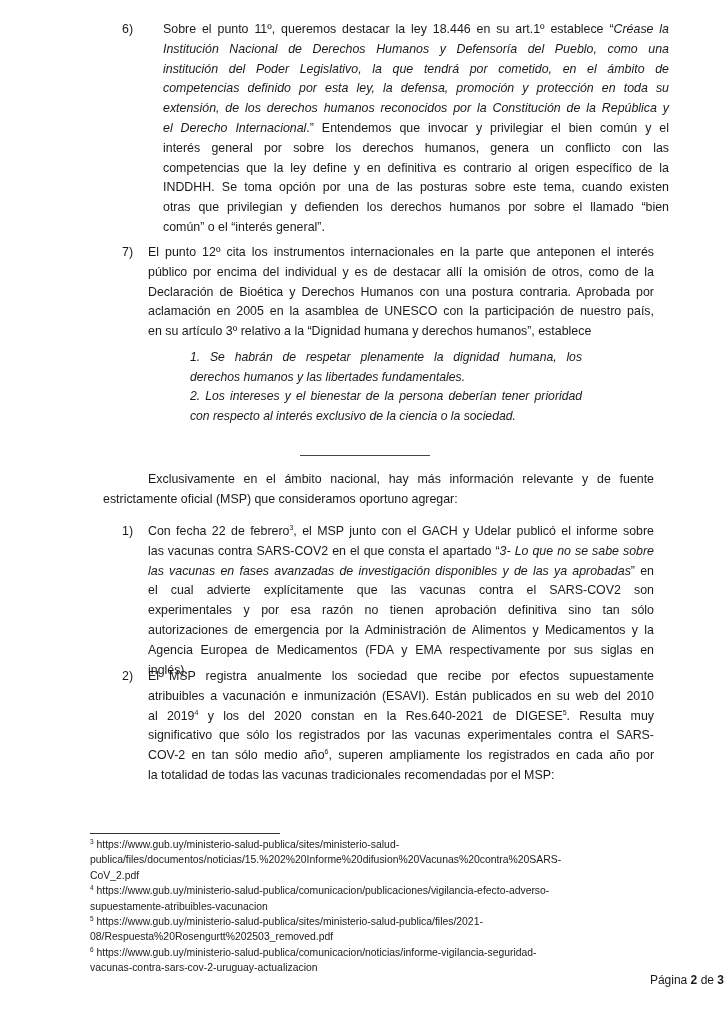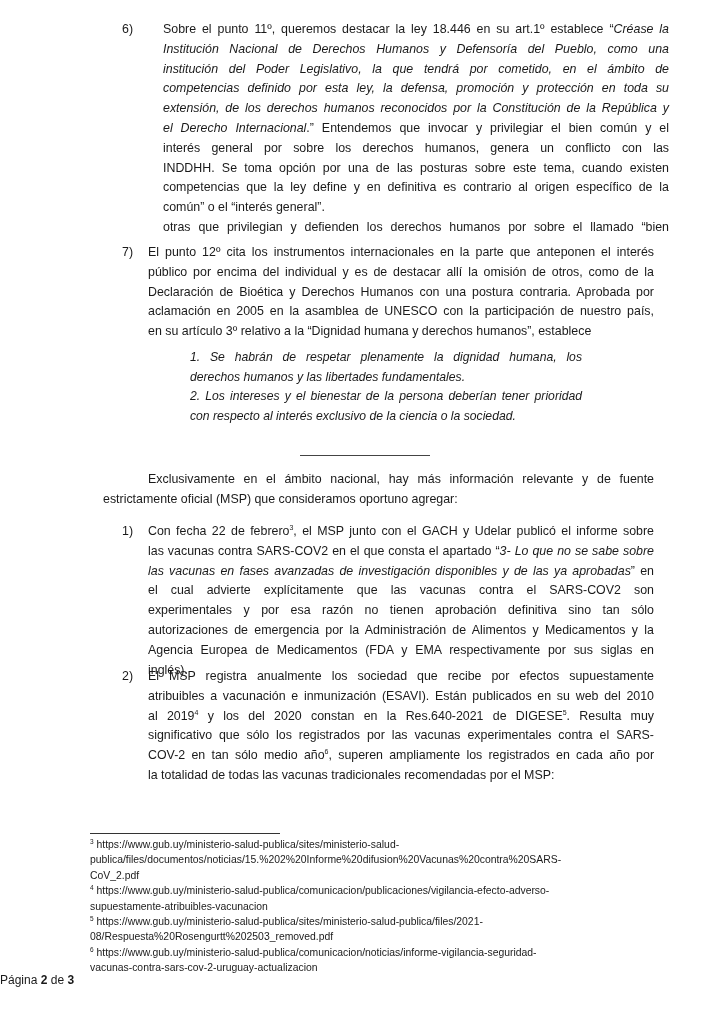--- a/index.html
+++ b/index.html
@@ -13,41 +13,41 @@
   i { font-style: italic; }
   sup { font-size: 7px; line-height: 0; vertical-align: 5px; }
   .quote { position: absolute; left: 190px; width: 392px; font-size: 12.2px; line-height: 19.6px; font-style: italic; }
   .quote .line { display: block; white-space: nowrap; text-align: justify; text-align-last: justify; }
   .quote .line.last { text-align-last: left; }
   .sep { position: absolute; left: 300px; top: 455px; width: 130px; height: 0; border-top: 1px solid #444; }
   .fn-rule { position: absolute; left: 90px; top: 833px; width: 190px; height: 0; border-top: 1px solid #333; }
   .fn { position: absolute; left: 90px; width: 560px; font-size: 10.4px; line-height: 15.4px; color: #1a1a1a; }
   .fn .line { display: block; white-space: nowrap; }
   .fn sup { font-size: 6.5px; vertical-align: 4px; }
-  .footer { position: absolute; left: 0; width: 724px; top: 973px; text-align: left; font-size: 12px; }
+  .footer { position: absolute; left: 0; width: 724px; top: 973px; text-align: right; font-size: 12px; }
   a.url { color: inherit; text-decoration: none; margin-top: 28px; }
 </style>
 </head>
 <body>
 
 <div class="page">
 
   <span class="num" style="left:122px; top:20px;">6)</span>
   <div class="para" id="item6" style="left:163px; top:20px; width:506px;">
       <span class="line"><span>Sobre el punto 11º, queremos destacar la ley 18.446 en su art.1º establece “</span><i>Créase la</i></span>
       <span class="line"><i>Institución Nacional de Derechos Humanos y Defensoría del Pueblo, como una</i></span>
       <span class="line"><i>institución del Poder Legislativo, la que tendrá por cometido, en el ámbito de</i></span>
       <span class="line"><i>competencias definido por esta ley, la defensa, promoción y protección en toda su</i></span>
       <span class="line"><i>extensión, de los derechos humanos reconocidos por la Constitución de la República y</i></span>
       <span class="line"><i>el Derecho Internacional</i><span>.” Entendemos que invocar y privilegiar el bien común y el</span></span>
       <span class="line"><span>interés general por sobre los derechos humanos, genera un conflicto con las</span></span>
+      <span class="line"><span>competencias que la ley define y en definitiva es contrario al origen específico de la</span></span>
       <span class="line"><span>INDDHH. Se toma opción por una de las posturas sobre este tema, cuando existen</span></span>
-      <span class="line"><span>competencias que la ley define y en definitiva es contrario al origen específico de la</span></span>
+      <span class="line"><span>otras que privilegian y defienden los derechos humanos por sobre el llamado “bien</span></span>
       <span class="line last"><span>común” o el “interés general”.</span></span>
-      <span class="line"><span>otras que privilegian y defienden los derechos humanos por sobre el llamado “bien</span></span>
     </div>
 
   <span class="num" style="left:122px; top:243px;">7)</span>
   <div class="para" id="item7" style="left:148px; top:243px; width:506px;">
       <span class="line"><span>El punto 12º cita los instrumentos internacionales en la parte que anteponen el interés</span></span>
       <span class="line"><span>público por encima del individual y es de destacar allí la omisión de otros, como de la</span></span>
       <span class="line"><span>Declaración de Bioética y Derechos Humanos con una postura contraria. Aprobada por</span></span>
       <span class="line"><span>aclamación en 2005 en la asamblea de UNESCO con la participación de nuestro país,</span></span>
       <span class="line last"><span>en su artículo 3º relativo a la “Dignidad humana y derechos humanos”, establece</span></span>
     </div>

